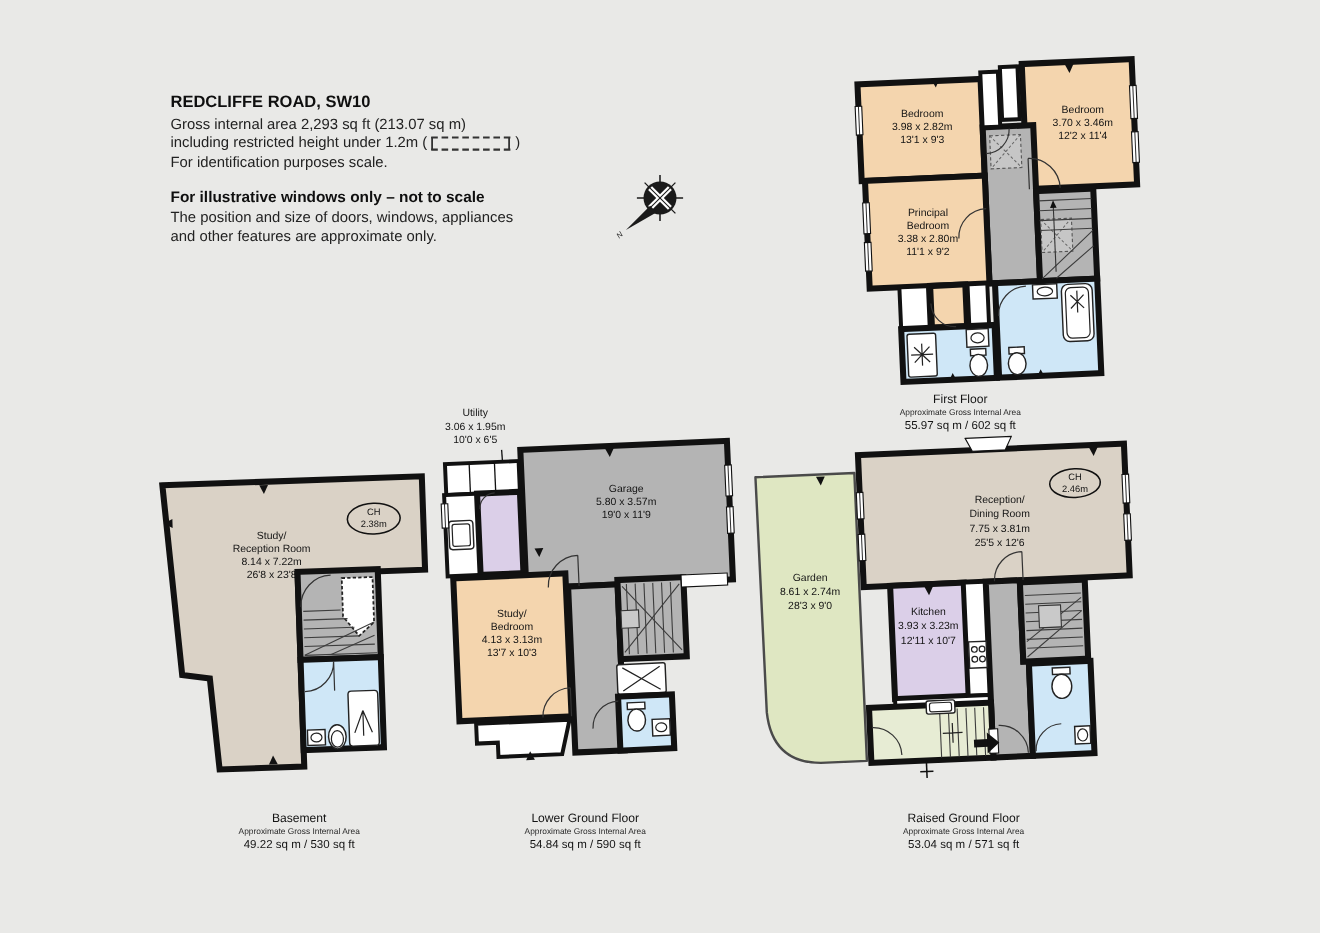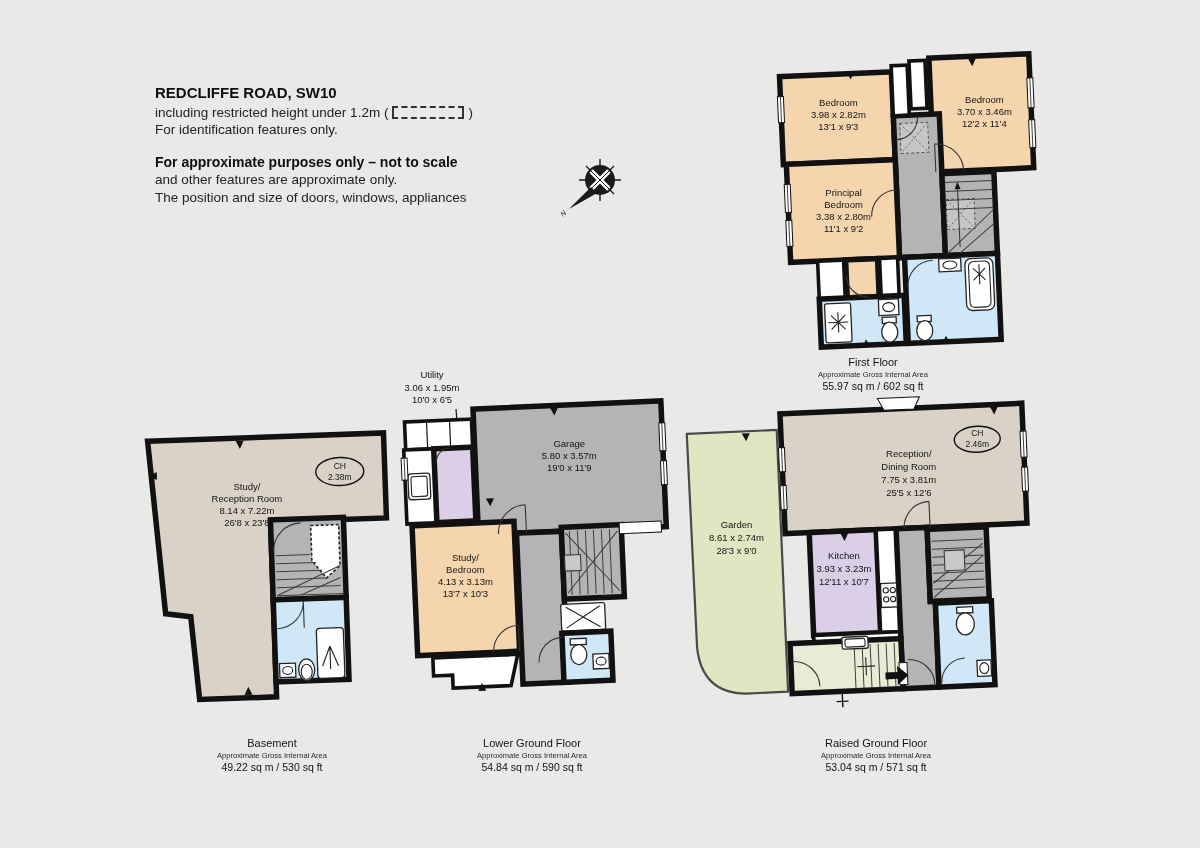--- a/index.html
+++ b/index.html
@@ -34,26 +34,27 @@
   .oval{fill:none;stroke:#111;stroke-width:1.4;}
   .garden-line{stroke:#4a4a4a;stroke-width:2.2;stroke-linejoin:round;}
 </style>
 </head>
 <body>
 
 <div class="page">
 
   <div class="hdr">
     <div class="title">REDCLIFFE ROAD, SW10</div>
+    <div>Gross internal area 2,293 sq ft (213.07 sq m)</div>
     <div><span>including restricted height under 1.2m (</span><span class="dashbox"></span><span>)</span></div>
-    <div>For identification features only.</div>
+    <div>For identification purposes scale.</div>
     <div class="notice">
-      <div class="ntitle">For approximate purposes only – not to scale</div>
+      <div class="ntitle">For illustrative windows only – not to scale</div>
+      <div>The position and size of doors, windows, appliances</div>
       <div>and other features are approximate only.</div>
-      <div>The position and size of doors, windows, appliances</div>
     </div>
   </div>
 
   <svg style="left:552px;top:146px" width="90" height="90" viewBox="0 0 90 90">
     <g>
       <line x1="48" y1="13" x2="48" y2="55" stroke="#1a1a1a" stroke-width="1.4"></line>
       <line x1="27" y1="34" x2="69" y2="34" stroke="#1a1a1a" stroke-width="1.4"></line>
       <line x1="34" y1="20" x2="62" y2="48" stroke="#1a1a1a" stroke-width="1.2"></line>
       <line x1="62" y1="20" x2="34" y2="48" stroke="#1a1a1a" stroke-width="1.2"></line>
       <circle cx="48" cy="34" r="15" fill="#1a1a1a"></circle>

